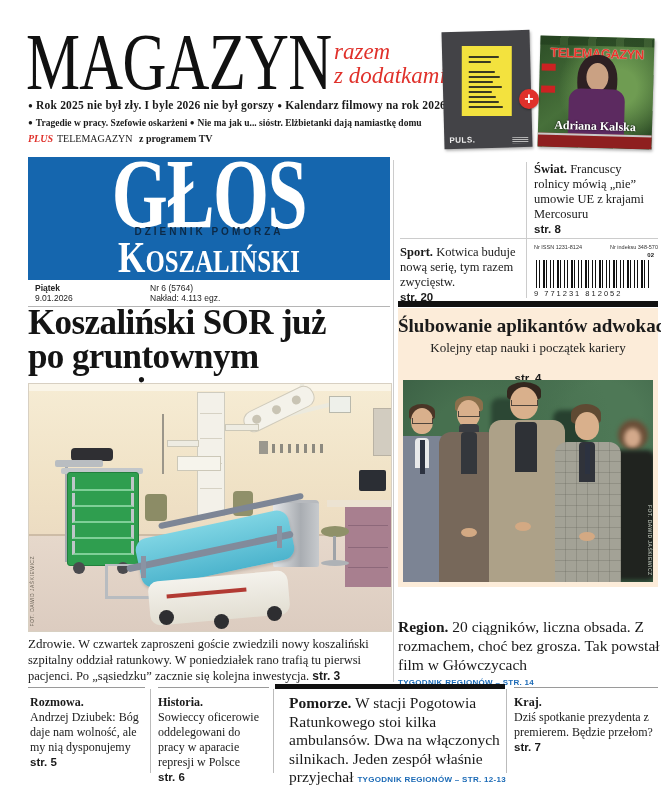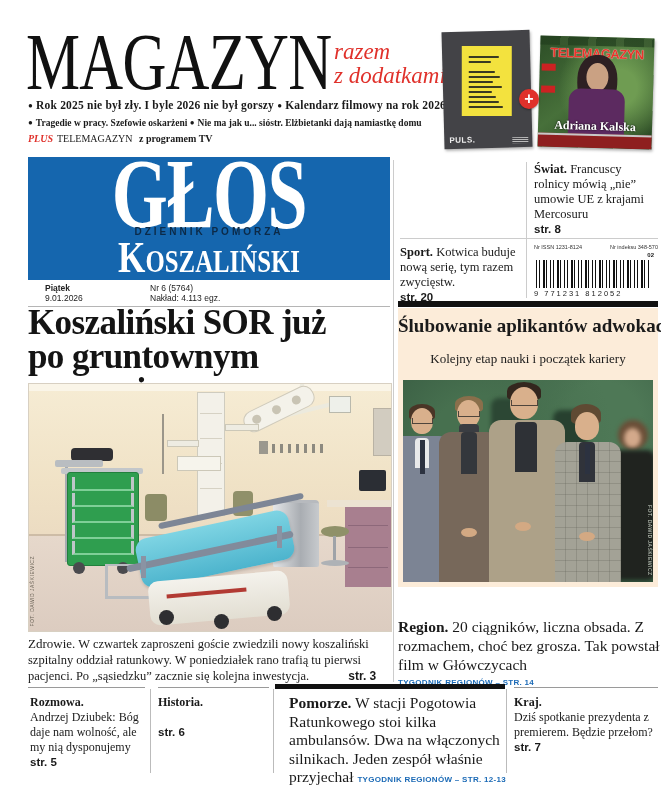--- a/index.html
+++ b/index.html
@@ -61,21 +61,21 @@
   .np-title{position:absolute;left:0;right:0;top:-13px;text-align:center;color:#fff;font-weight:bold;
       font-size:100px;line-height:100px;letter-spacing:-2px;transform:scaleX(.72);}
   .np-sub{position:absolute;left:0;right:0;top:69px;text-align:center;color:#0c2a47;
       font:bold 10px "Liberation Sans",sans-serif;letter-spacing:3px;}
   .np-region{position:absolute;left:0;right:0;top:80px;text-align:center;color:#fff;font-weight:bold;
       font-size:44px;line-height:42px;font-variant:small-caps;transform:scaleX(.8);}
 
   
   .dateline{left:28px;top:283px;width:362px;height:21px;font-size:8.5px;line-height:10px;color:#222;
       font-family:"Liberation Sans",sans-serif;}
-  .dl-left{position:absolute;left:17px;top:0;}
+  .dl-left{position:absolute;left:7px;top:0;}
   .dl-mid{position:absolute;left:122px;top:0;}
   .dl-right{position:absolute;right:0;top:0;text-align:right;}
   .rule-left{left:28px;top:306px;width:362px;height:1px;background:#b5b5b5;}
 
   
   .vdiv-main{left:393px;top:160px;width:1px;height:522px;background:#ccc;}
   .story{font-size:12.5px;line-height:15px;}
   .story .lead{font-weight:bold;}
   .story .page{font-family:"Liberation Sans",sans-serif;font-weight:bold;font-size:11.5px;}
   .s0{left:400px;top:162px;width:120px;}
@@ -158,26 +158,26 @@
   .ph-base{position:absolute;left:120px;top:192px;width:140px;height:44px;border-radius:10px;
       background:linear-gradient(#f4f2ec,#e2ded2);transform:rotate(-5deg);}
   .ph-base i{position:absolute;left:18px;top:14px;width:80px;height:4px;background:#b23a33;}
   .ph-bwheel{position:absolute;width:15px;height:15px;border-radius:50%;background:#2e2e31;}
   .ph-credit{position:absolute;left:0px;bottom:4px;writing-mode:vertical-rl;transform:rotate(180deg);
       font:5px "Liberation Sans",sans-serif;color:#6b6458;letter-spacing:.5px;}
 
   
   .caption{left:28px;top:636px;width:364px;font-size:12.5px;line-height:16px;}
   .caption .lead{font-weight:normal;font-size:13px;}
-  .caption .page{font-family:"Liberation Sans",sans-serif;font-weight:bold;font-size:12px;margin-left:36px;}
+  .caption .page{font-family:"Liberation Sans",sans-serif;font-weight:bold;font-size:12px;}
 
   
   .feature{left:398px;top:308px;width:260px;height:279px;background:#fcecd9;text-align:center;}
   .ft-title{margin-top:7px;font-weight:bold;font-size:19px;white-space:nowrap;}
-  .ft-sub{font-size:13px;margin-top:14px;text-align:center;}
+  .ft-sub{font-size:13px;margin-top:3px;text-align:center;}
   .ft-page{font:bold 11.5px "Liberation Sans",sans-serif;margin-top:16px;}
   .photo-feat{position:absolute;left:5px;top:72px;width:250px;height:202px;overflow:hidden;
       background:radial-gradient(circle at 30% 30%,#47704f 0 20%,transparent 60%),
                  radial-gradient(circle at 80% 20%,#4e7856 0 15%,transparent 55%),#35573f;}
   .blur{filter:blur(2px);}
   .bg-fig{position:absolute;border-radius:8px;}
   .man{position:absolute;}
   .head{position:absolute;border-radius:50% 50% 45% 45%;background:#d9b08c;}
   .hair{position:absolute;border-radius:50% 50% 20% 20%;}
   .jacket{position:absolute;border-radius:12px 12px 0 0;}
@@ -440,21 +440,21 @@
   <div class="abs thin-rule tr4"></div>
   <div class="abs bdiv bd1"></div>
   <div class="abs bdiv bd2"></div>
   <div class="abs bdiv bd3"></div>
 
   <div class="abs bcol bc1">
     <span class="lead">Rozmowa.</span><span>Andrzej Dziubek: Bóg daje nam wolność, ale my nią dysponujemy </span><br>
     <span class="page">str. 5</span>
   </div>
   <div class="abs bcol bc2">
-    <span class="lead">Historia.</span><br>
+    <span class="lead">Historia.</span><span>Sowieccy oficerowie oddelegowani do pracy w aparacie represji w Polsce </span><br>
     <span class="page">str. 6</span>
   </div>
   <div class="abs bcol bc3">
     <span class="lead">Pomorze.</span><span> W stacji Pogotowia Ratunkowego stoi kilka ambulansów. Dwa na włączonych silnikach. Jeden zespół właśnie przyjechał </span><span class="tag">TYGODNIK REGIONÓW – STR. 12-13</span>
   </div>
   <div class="abs bcol bc4">
     <span class="lead">Kraj.</span><span>Dziś spotkanie prezydenta z premierem. Będzie przełom? </span><br>
     <span class="page">str. 7</span>
   </div>
 

